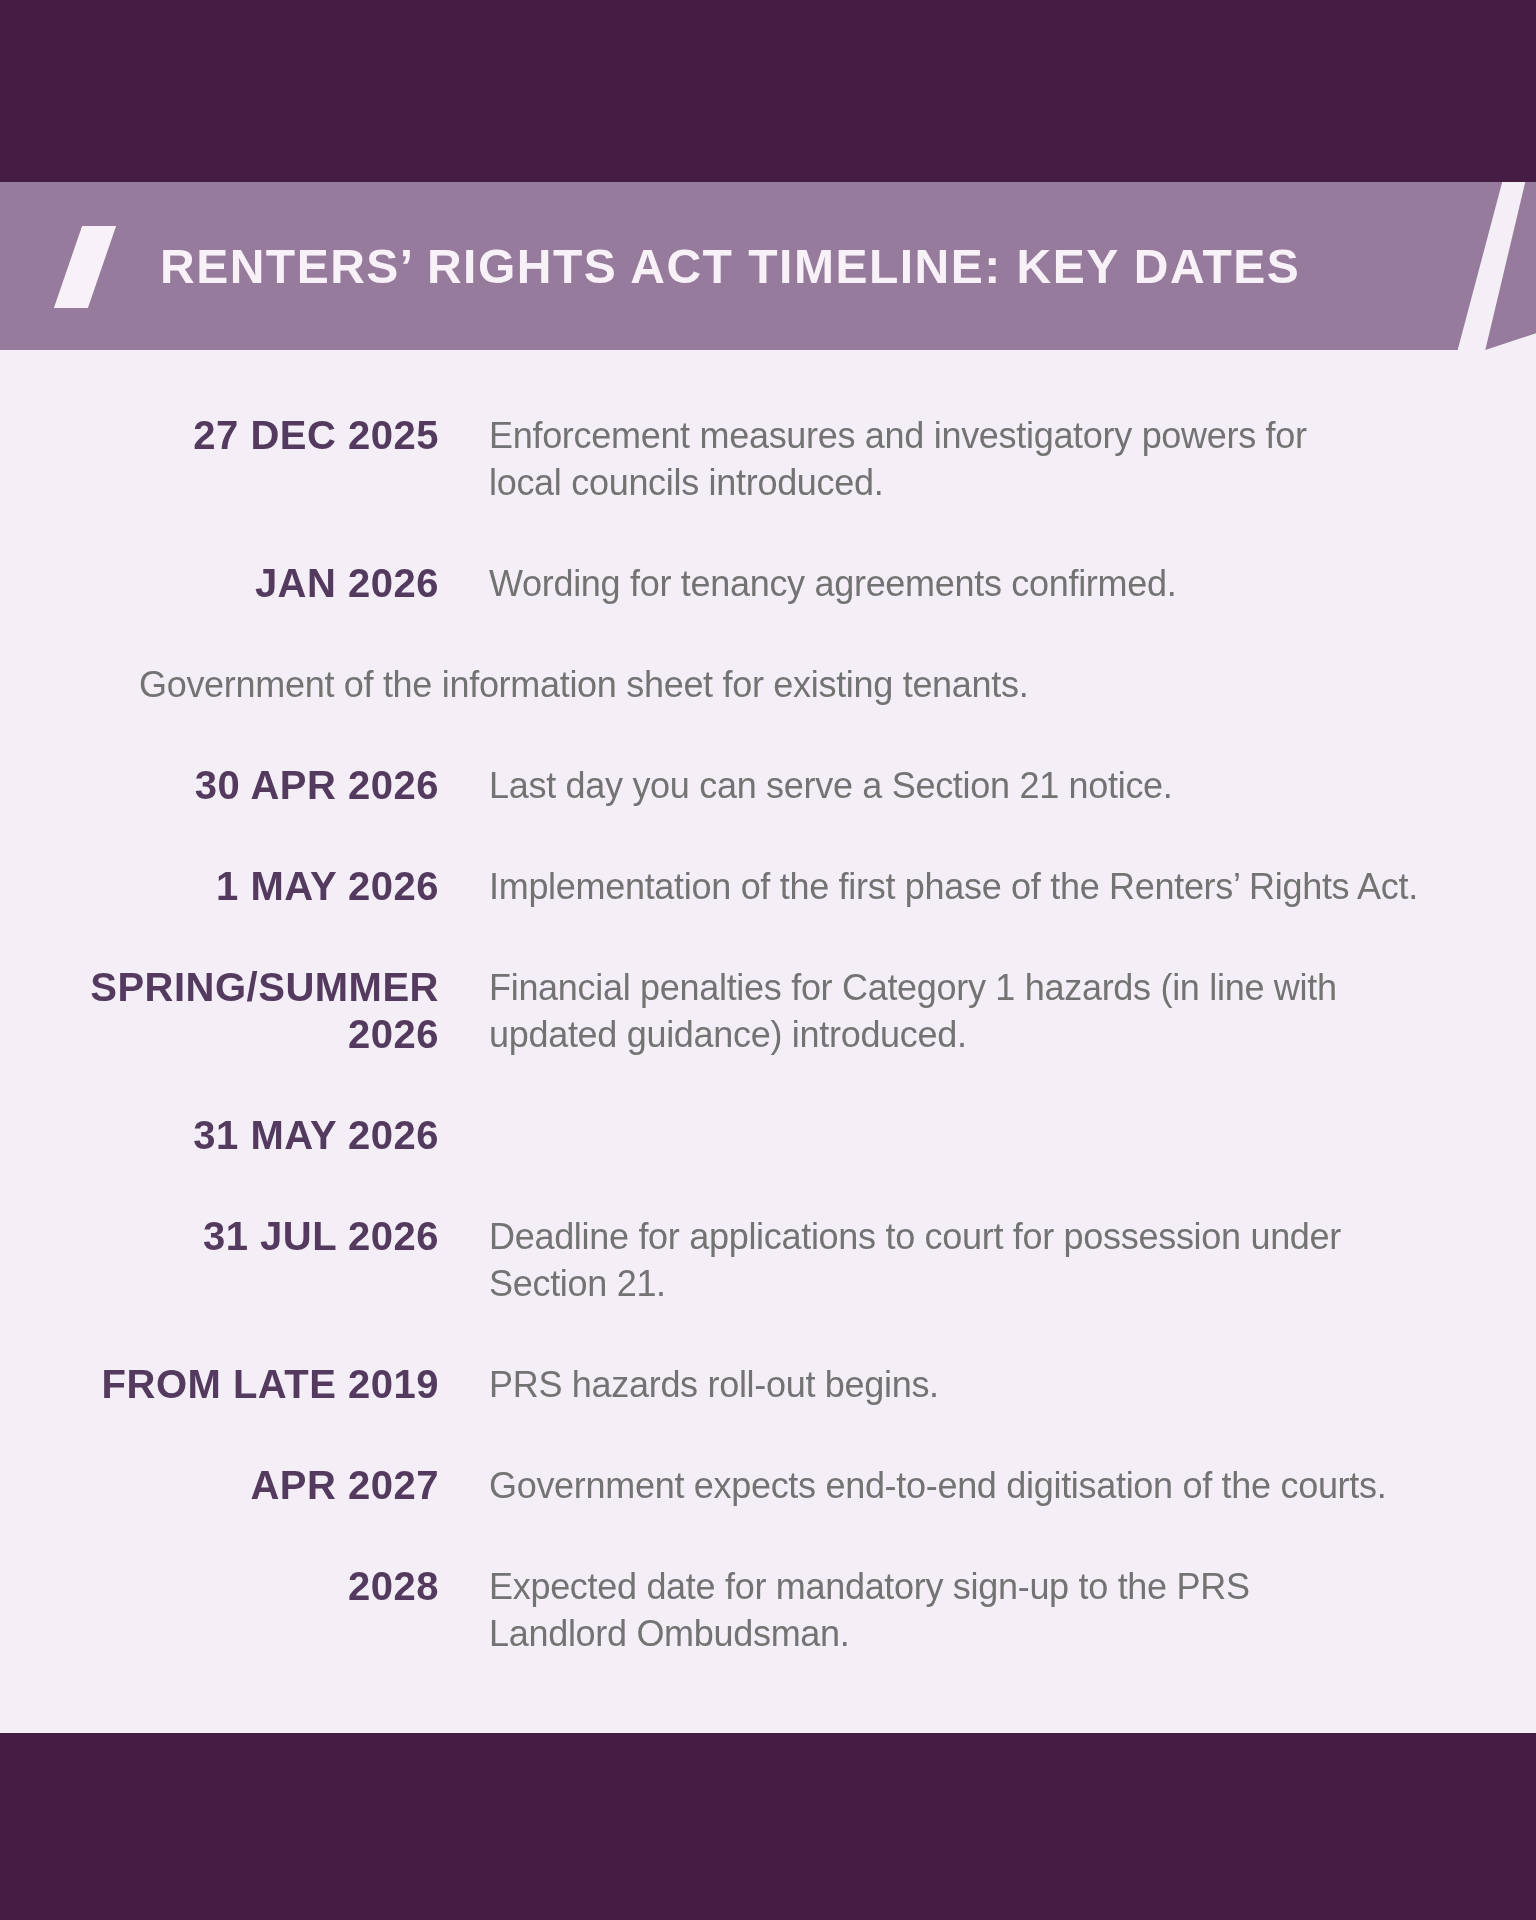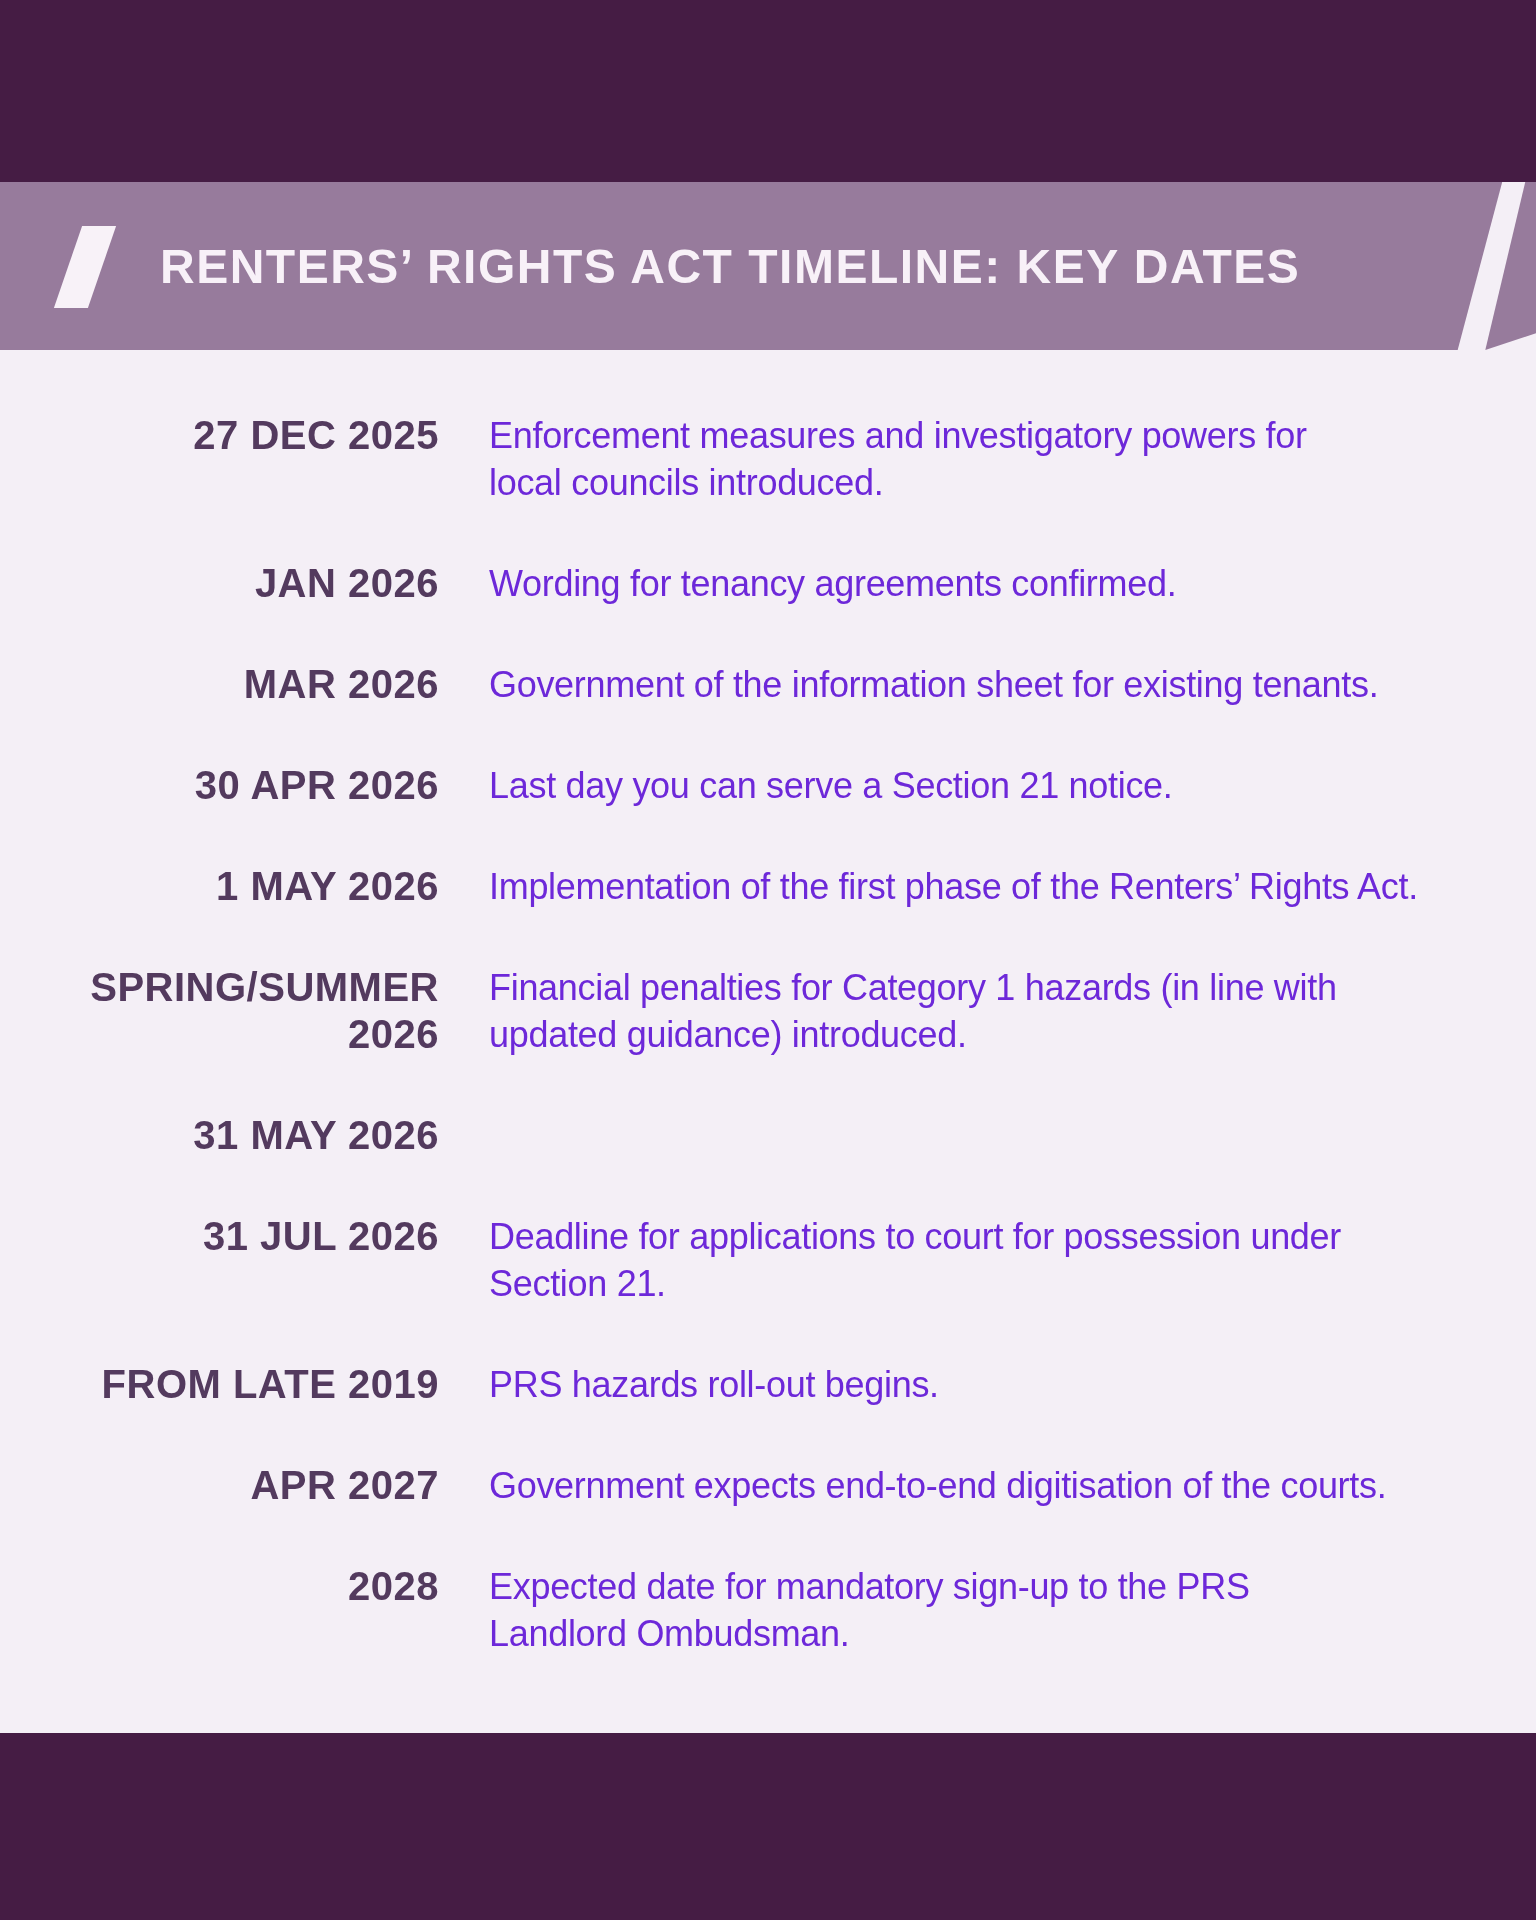--- a/index.html
+++ b/index.html
@@ -81,21 +81,21 @@
     text-align: right;
     color: #533a5e;
     font-weight: bold;
     font-size: 40px;
     line-height: 47px;
     letter-spacing: 0.5px;
     white-space: pre-line;
   }
   .desc {
     margin-left: 50px;
-    color: #6d28d9;
+    color: #737373;
     font-size: 36px;
     line-height: 47px;
     letter-spacing: -0.3px;
     white-space: pre-line;
   }
 </style>
 </head>
 <body>
 
 <div class="poster">
@@ -113,21 +113,20 @@
     <div class="row">
       <div class="date">27 DEC 2025</div>
       <div class="desc">Enforcement measures and investigatory powers for
 local councils introduced.</div>
     </div>
     <div class="row">
       <div class="date">JAN 2026</div>
       <div class="desc">Wording for tenancy agreements confirmed.</div>
     </div>
     <div class="row">
-      <div class="date">MAR 2026</div>
       <div class="desc">Government of the information sheet for existing tenants.</div>
     </div>
     <div class="row">
       <div class="date">30 APR 2026</div>
       <div class="desc">Last day you can serve a Section 21 notice.</div>
     </div>
     <div class="row">
       <div class="date">1 MAY 2026</div>
       <div class="desc">Implementation of the first phase of the Renters’ Rights Act.</div>
     </div>

